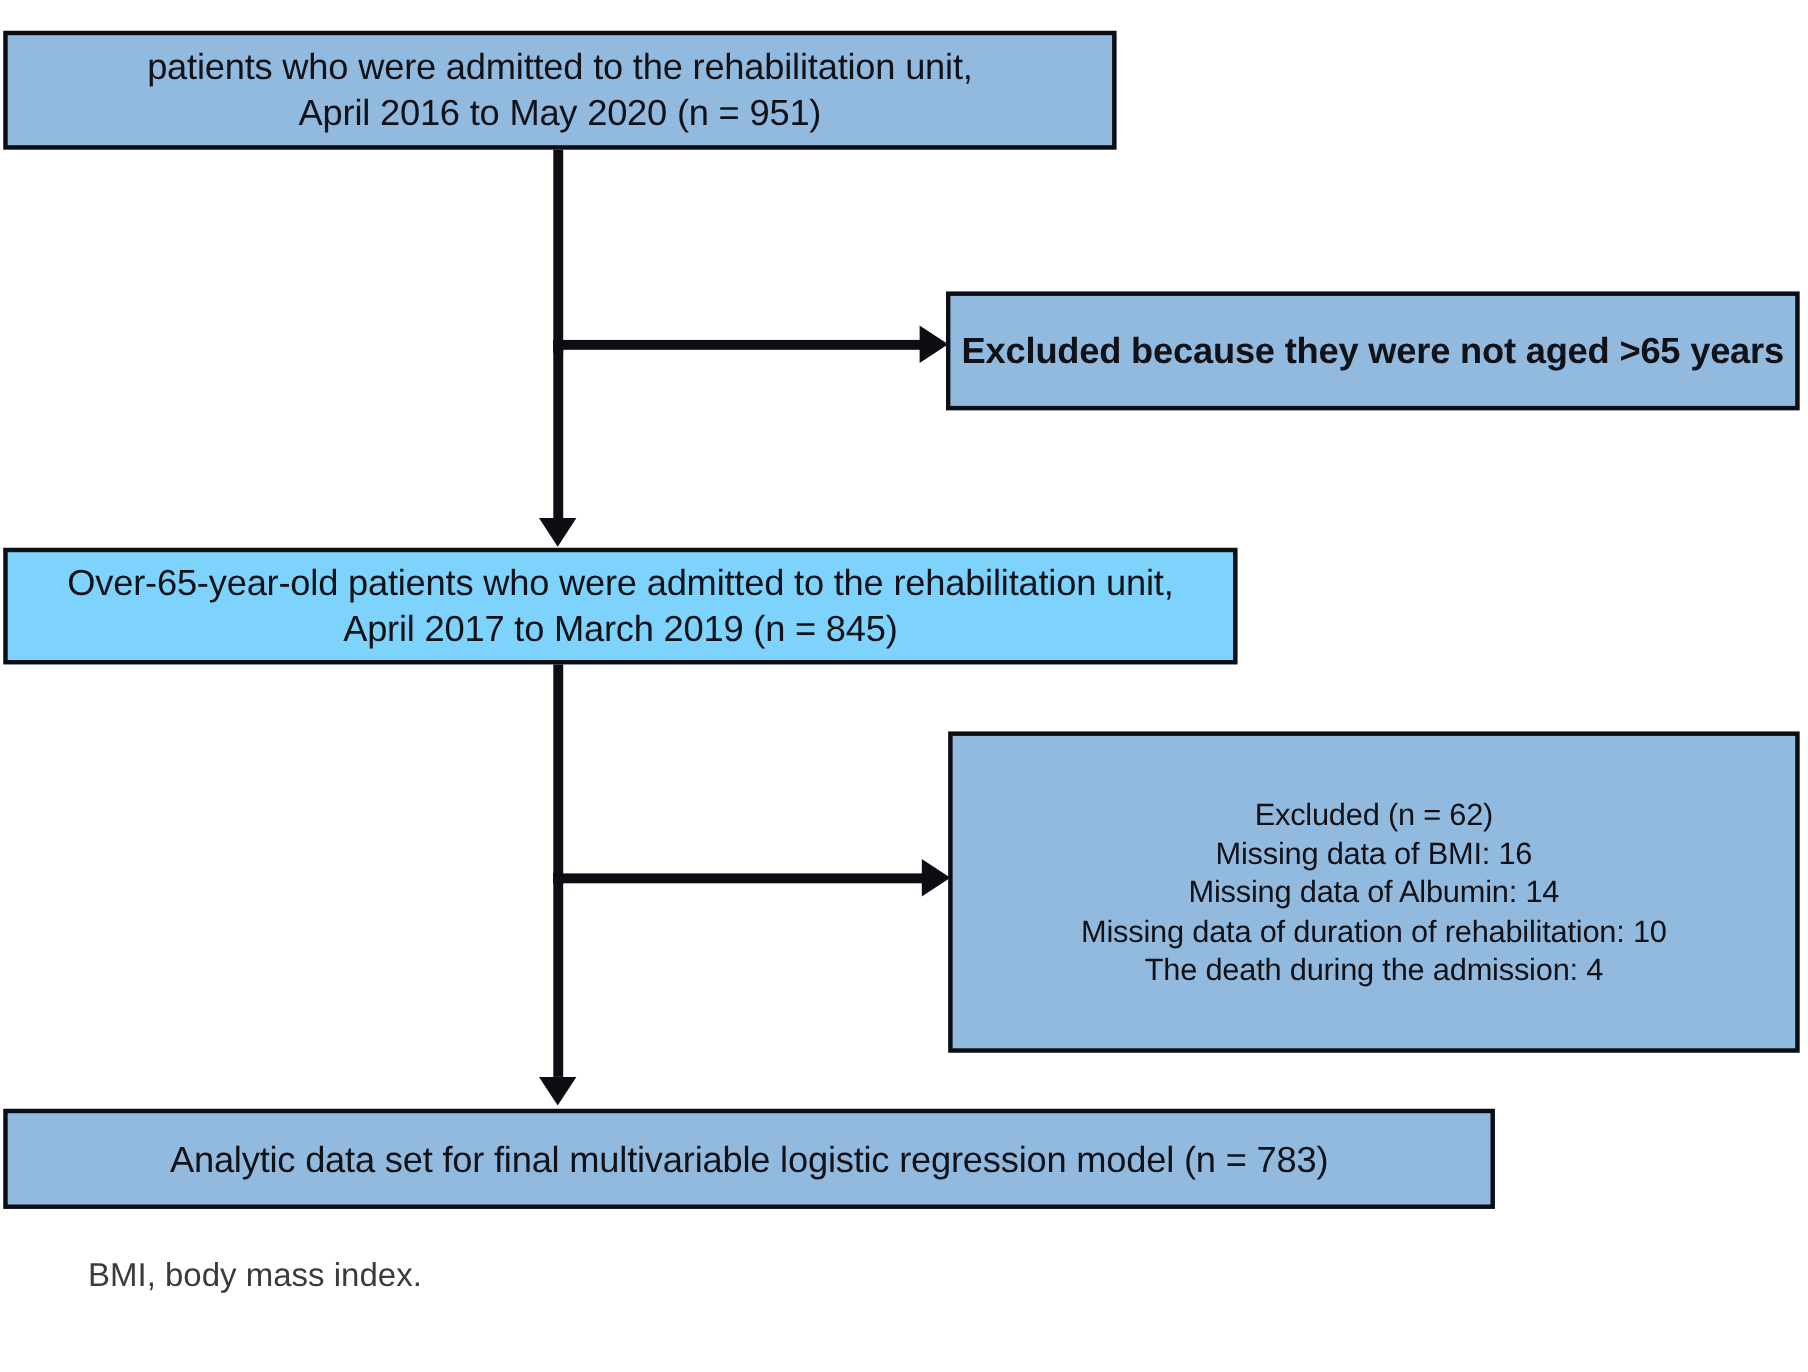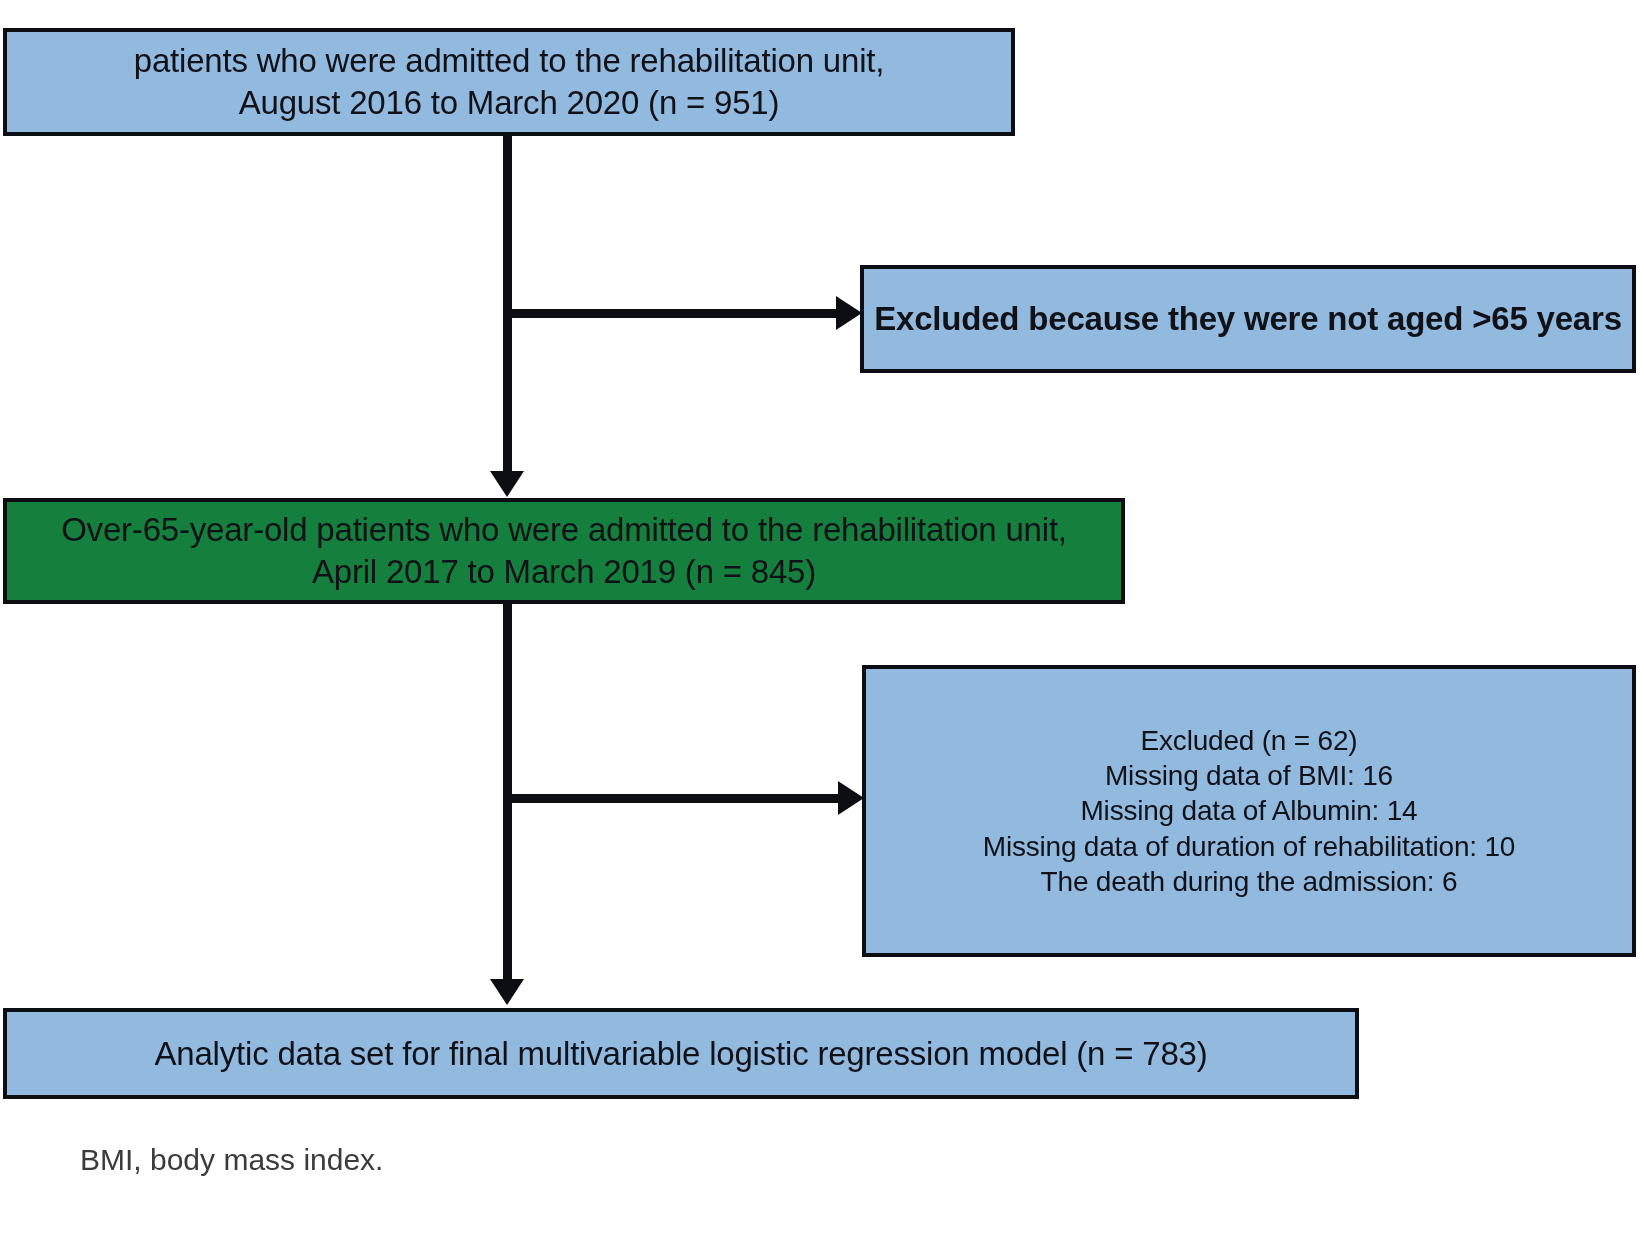--- a/index.html
+++ b/index.html
@@ -95,38 +95,38 @@
     white-space: nowrap;
   }
 </style>
 </head>
 <body>
 
 <div id="canvas" style="background: rgb(255, 255, 255);">
 
   <div class="flow-box" id="box-source" style="background: rgb(146, 186, 223); border-color: rgb(13, 13, 20); color: rgb(17, 17, 24);">
     <span class="line">patients who were admitted to the rehabilitation unit,</span>
-    <span class="line">August 2016 to March 2020 (n = 951)</span>
+    <span class="line">April 2016 to May 2020 (n = 951)</span>
   </div>
 
   <div class="flow-box" id="box-excl-age" style="background: rgb(146, 186, 223); border-color: rgb(13, 13, 20); color: rgb(17, 17, 24); font-weight: bold;">
     <span class="line">Excluded because they were not aged &gt;65 years</span>
   </div>
 
-  <div class="flow-box" id="box-over65" style="background: #15803d; border-color: rgb(13, 13, 20); color: rgb(17, 17, 24);">
+  <div class="flow-box" id="box-over65" style="background: #7dd3fc; border-color: rgb(13, 13, 20); color: rgb(17, 17, 24);">
     <span class="line">Over-65-year-old patients who were admitted to the rehabilitation unit,</span>
     <span class="line">April 2017 to March 2019 (n = 845)</span>
   </div>
 
   <div class="flow-box" id="box-excl-det" style="background: rgb(146, 186, 223); border-color: rgb(13, 13, 20); color: rgb(17, 17, 24);">
     <span class="line">Excluded (n = 62)</span>
     <span class="line">Missing data of BMI: 16</span>
     <span class="line">Missing data of Albumin: 14</span>
     <span class="line">Missing data of duration of rehabilitation: 10</span>
-    <span class="line">The death during the admission: 6</span>
+    <span class="line">The death during the admission: 4</span>
   </div>
 
   <div class="flow-box" id="box-analytic" style="background: rgb(146, 186, 223); border-color: rgb(13, 13, 20); color: rgb(17, 17, 24);">
     <span class="line">Analytic data set for final multivariable logistic regression model (n = 783)</span>
   </div>
 
   <div class="conn v-line" id="stem-1" style="background: rgb(13, 13, 20);"></div>
   <div class="conn v-line" id="stem-2" style="background: rgb(13, 13, 20);"></div>
   <div class="conn v-line" id="stem-3" style="background: rgb(13, 13, 20);"></div>
   <div class="conn v-line" id="stem-4" style="background: rgb(13, 13, 20);"></div>

